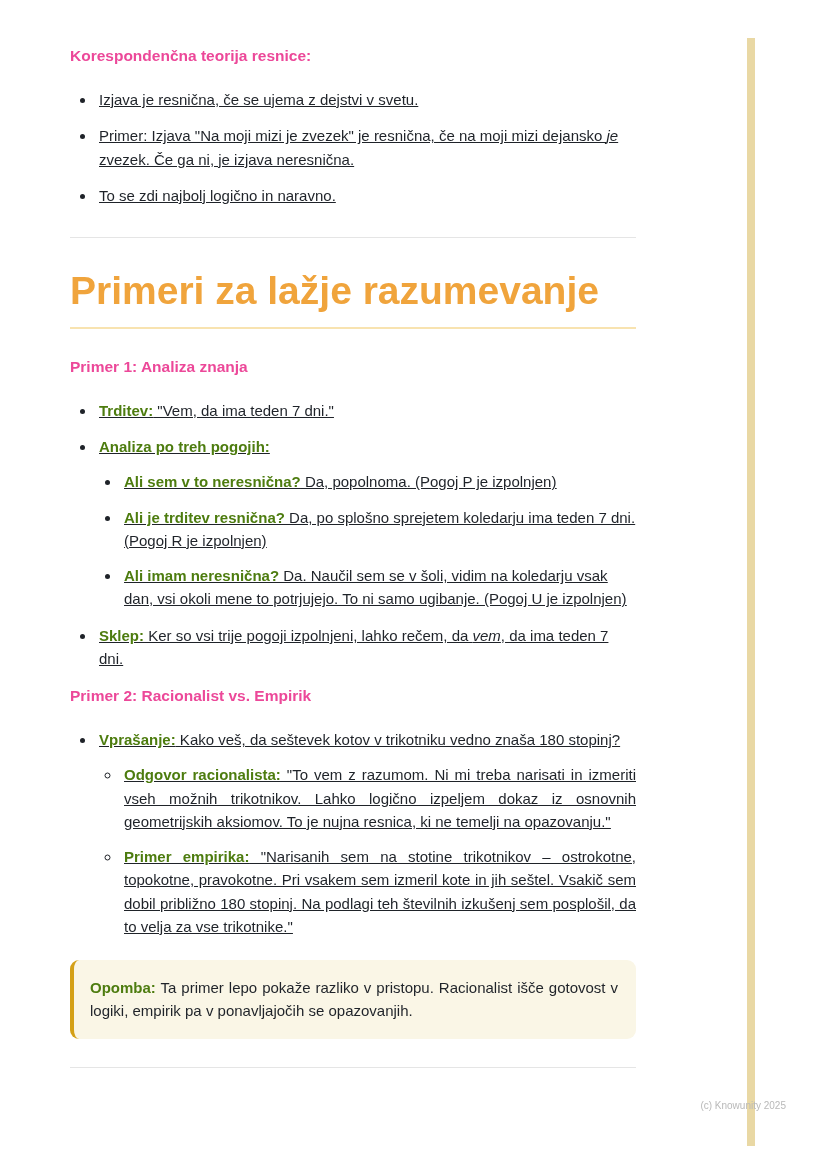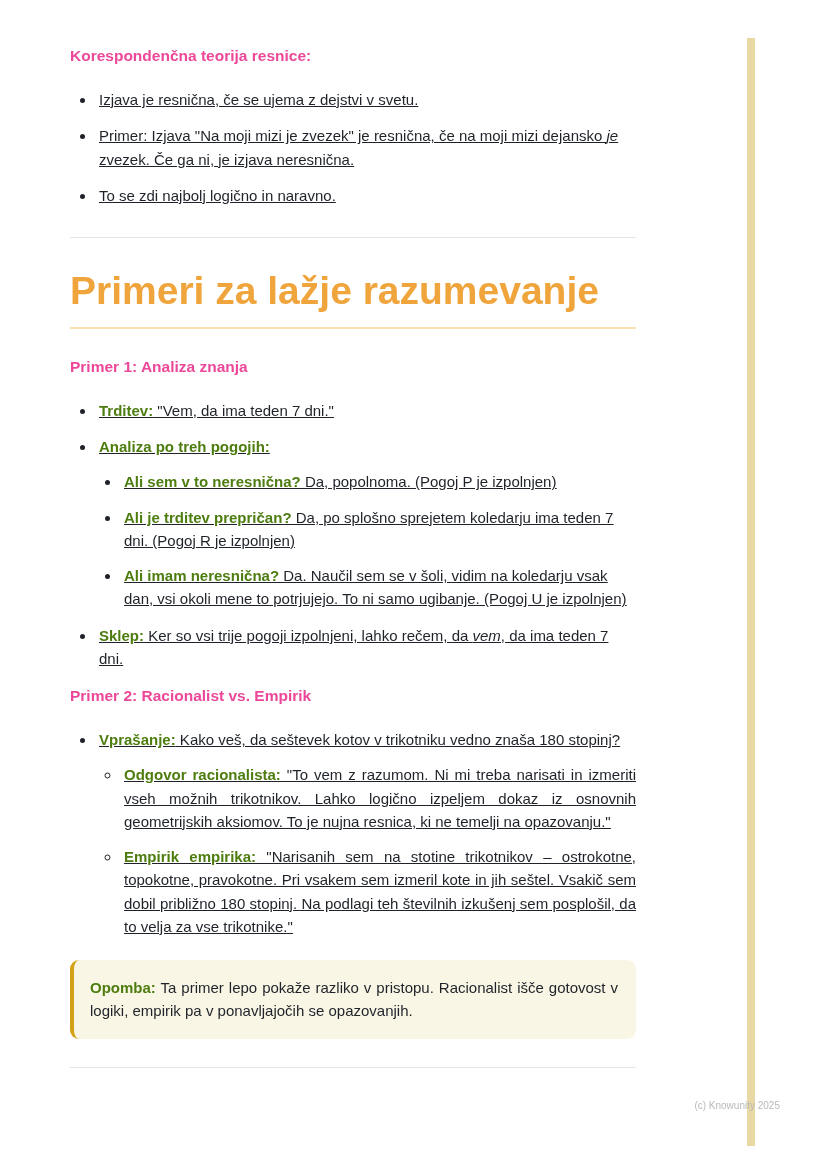--- a/index.html
+++ b/index.html
@@ -46,21 +46,21 @@
   .callout {
     margin-top: 22px;
     background: var(--callout-bg, #faf6e6);
     border-left: 4px solid var(--callout-border, #d4a017);
     border-radius: 9px;
     padding: 16px 18px 16px 16px;
     text-align: justify;
   }
   hr.divider.bottom { margin-top: 28px; }
   .copyright {
-    position: absolute; top: 1100px; right: 48px;
+    position: absolute; top: 1100px; right: 42px;
     font-size: 10px; color: var(--muted, #b9b9b9);
     z-index: 2;
     margin-left: 20px;
   }
   .edge-stripe {
     position: absolute; left: 747px; top: 38px;
     width: 8px; height: 1108px;
     background: var(--stripe, #e9d8a4);
     z-index: 1;
   }
@@ -88,34 +88,34 @@
 
     <h1 class="main-heading">Primeri za lažje razumevanje</h1>
 
     <h3 class="sub-heading">Primer 1: Analiza znanja</h3>
 
     <ul class="list disc">
       <li><span class="b">Trditev:</span><span> "Vem, da ima teden 7 dni."</span></li>
       <li><span class="b">Analiza po treh pogojih:</span>
         <ul class="list disc nested">
           <li><span class="b">Ali sem v to neresnična?</span><span> Da, popolnoma. (Pogoj P je izpolnjen)</span></li>
-          <li><span class="b">Ali je trditev prepričan?</span><span> Da, po splošno sprejetem koledarju ima teden 7 dni. (Pogoj R je izpolnjen)</span></li>
+          <li><span class="b">Ali je trditev resnična?</span><span> Da, po splošno sprejetem koledarju ima teden 7 dni. (Pogoj R je izpolnjen)</span></li>
           <li><span class="b">Ali imam neresnična?</span><span> Da. Naučil sem se v šoli, vidim na koledarju vsak dan, vsi okoli mene to potrjujejo. To ni samo ugibanje. (Pogoj U je izpolnjen)</span></li>
         </ul>
       </li>
       <li><span class="b">Sklep:</span><span> Ker so vsi trije pogoji izpolnjeni, lahko rečem, da </span><span class="it">vem</span><span>, da ima teden 7 dni.</span></li>
     </ul>
 
     <h3 class="sub-heading spaced">Primer 2: Racionalist vs. Empirik</h3>
 
     <ul class="list disc">
       <li><span class="b">Vprašanje:</span><span> Kako veš, da seštevek kotov v trikotniku vedno znaša 180 stopinj?</span>
         <ul class="list circle nested justify">
           <li><span class="b">Odgovor racionalista:</span><span> "To vem z razumom. Ni mi treba narisati in izmeriti vseh možnih trikotnikov. Lahko logično izpeljem dokaz iz osnovnih geometrijskih aksiomov. To je nujna resnica, ki ne temelji na opazovanju."</span></li>
-          <li><span class="b">Empirik empirika:</span><span> "Narisanih sem na stotine trikotnikov – ostrokotne, topokotne, pravokotne. Pri vsakem sem izmeril kote in jih seštel. Vsakič sem dobil približno 180 stopinj. Na podlagi teh številnih izkušenj sem posplošil, da to velja za vse trikotnike."</span></li>
+          <li><span class="b">Primer empirika:</span><span> "Narisanih sem na stotine trikotnikov – ostrokotne, topokotne, pravokotne. Pri vsakem sem izmeril kote in jih seštel. Vsakič sem dobil približno 180 stopinj. Na podlagi teh številnih izkušenj sem posplošil, da to velja za vse trikotnike."</span></li>
         </ul>
       </li>
     </ul>
 
     <div class="callout"><span class="b">Opomba:</span><span> Ta primer lepo pokaže razliko v pristopu. Racionalist išče gotovost v logiki, empirik pa v ponavljajočih se opazovanjih.</span></div>
 
     <hr class="divider bottom">
 
   </div>
 

